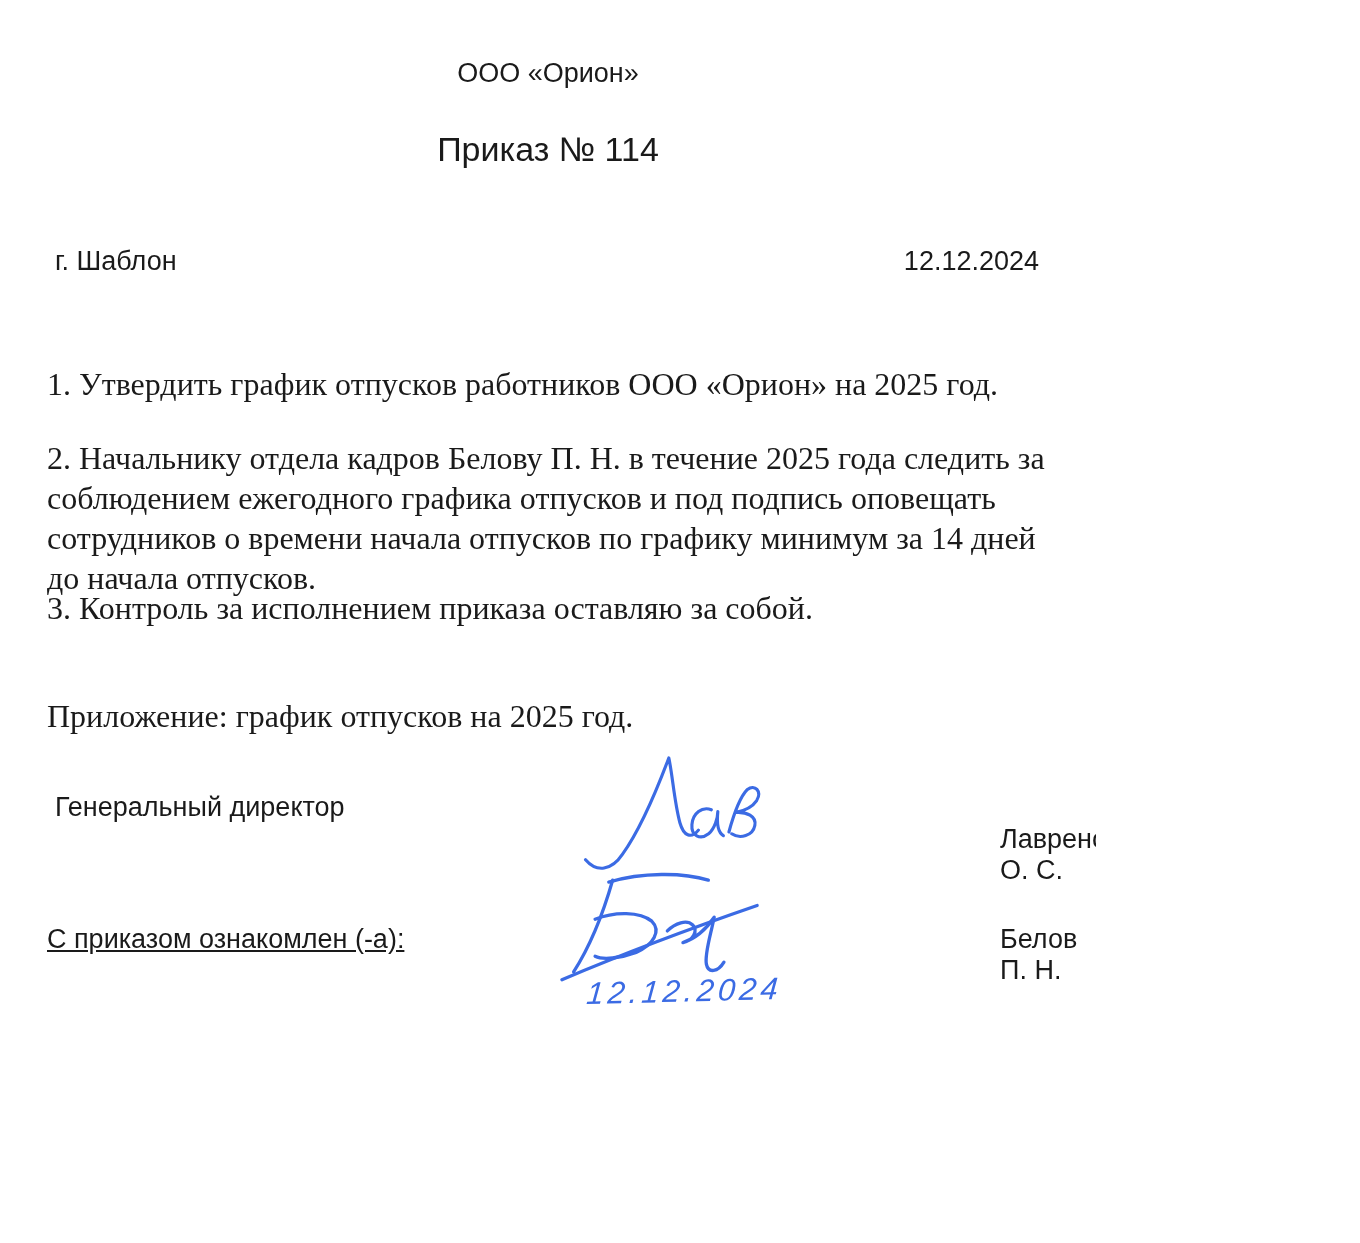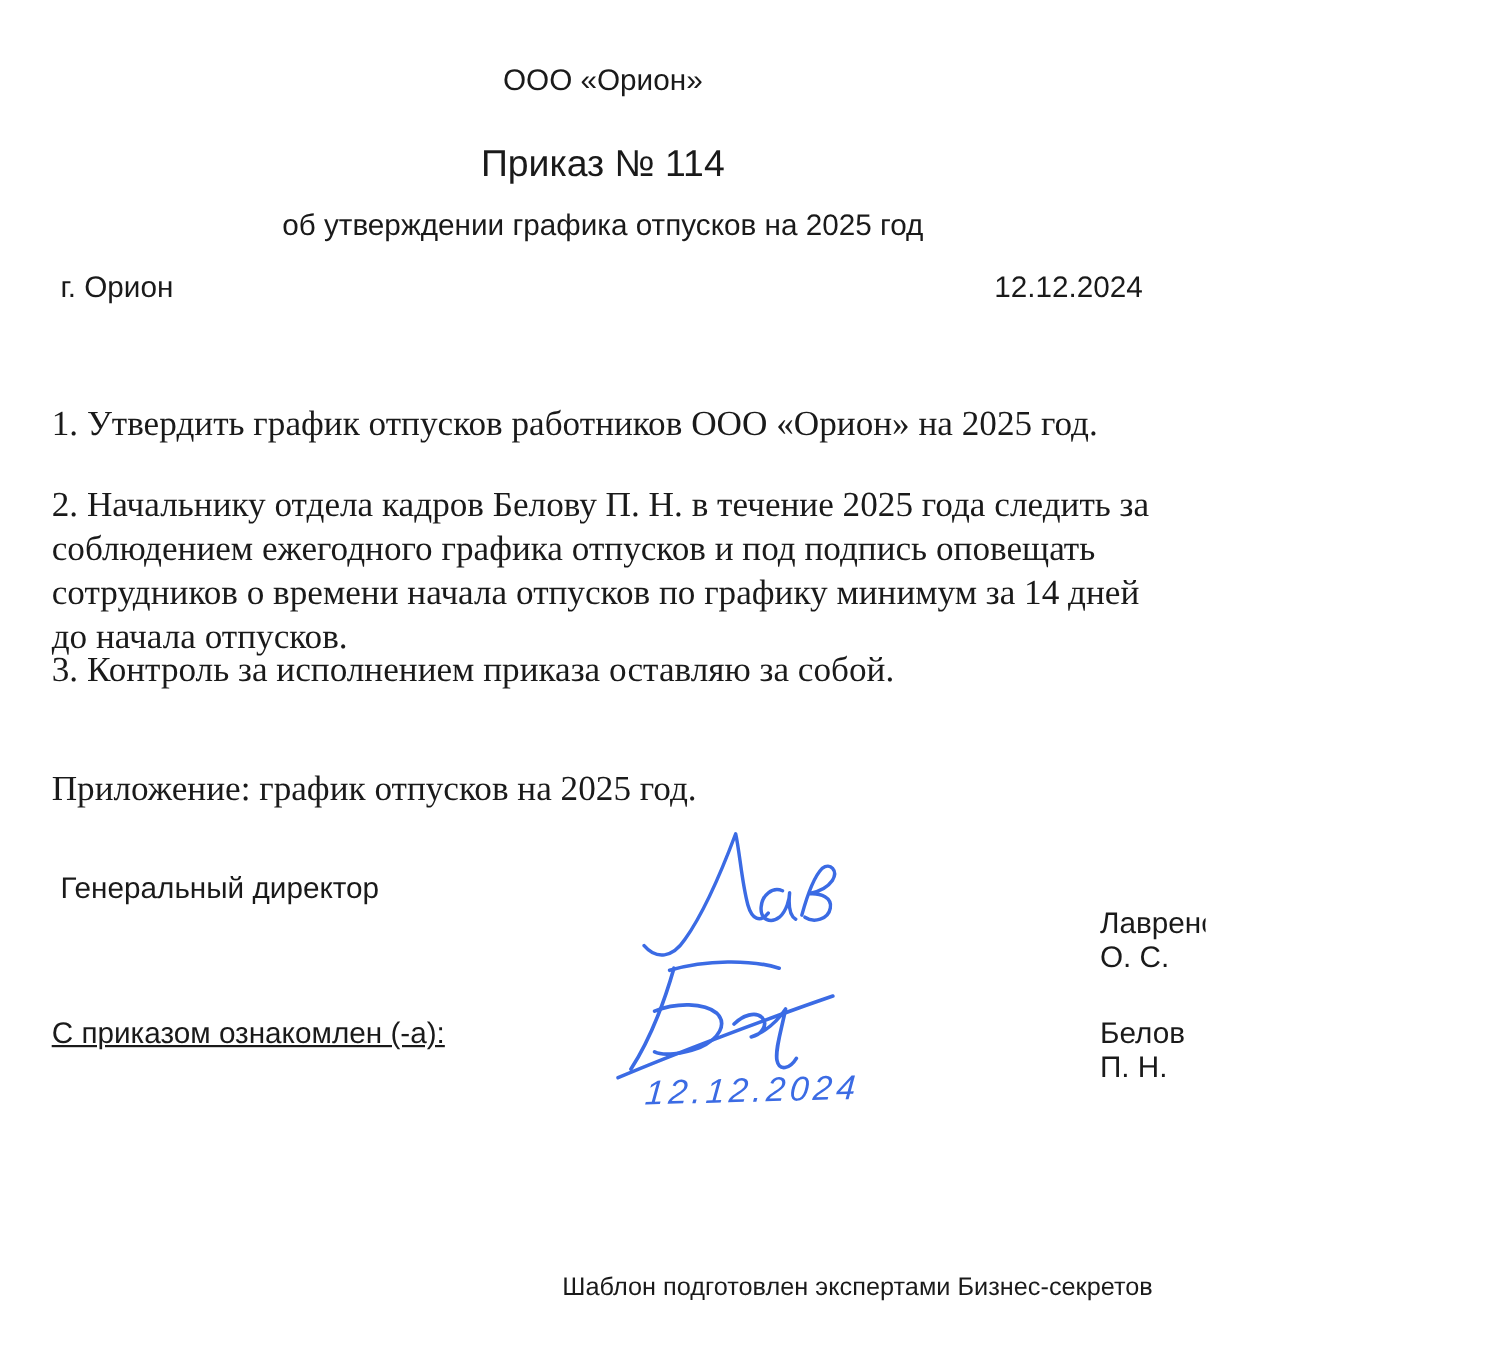--- a/index.html
+++ b/index.html
@@ -52,23 +52,22 @@
 </style>
 </head>
 <body>
 
 <div class="page" style="background: rgb(255, 255, 255); color: rgb(26, 26, 26);">
 
   <div class="abs center org-name">ООО «Орион»</div>
 
   <div class="abs center title">Приказ № 114</div>
 
-  <div class="abs center subtitle">об утверждении графика отпусков на 2025 год</div>
 
-  <div class="abs city">г. Орион</div>
+  <div class="abs city">г. Шаблон</div>
 
   <div class="abs date">12.12.2024</div>
 
   <p class="abs para p1">1. Утвердить график отпусков работников ООО «Орион» на 2025 год.</p>
 
   <p class="abs para p2">2. Начальнику отдела кадров Белову П. Н. в течение 2025 года следить за соблюдением ежегодного графика отпусков и под подпись оповещать сотрудников о времени начала отпусков по графику минимум за 14 дней до начала отпусков.</p>
 
   <p class="abs para p3">3. Контроль за исполнением приказа оставляю за собой.</p>
 
   <p class="abs para attachment">Приложение: график отпусков на 2025 год.</p>
@@ -88,15 +87,14 @@
   <svg class="abs ink sig-svg-2" viewBox="0 0 210 120" aria-hidden="true" style="color: rgb(59, 107, 228);">
     <path d="M52 14 C86 4 128 4 154 12"></path>
     <path d="M56 12 C48 40 34 78 16 106"></path>
     <path d="M38 52 C58 44 84 44 96 54 C106 64 98 78 80 86 C64 92 46 94 38 90"></path>
     <path d="M112 64 C120 56 132 52 138 58 C144 64 138 74 128 76 C140 72 152 62 160 50 C156 70 150 88 152 98 C154 108 164 106 170 96"></path>
     <path d="M4 114 C56 92 140 60 204 38"></path>
   </svg>
 
   <div class="abs ink hand-date" style="color: rgb(59, 107, 228);">12.12.2024</div>
 
-  <div class="abs footer">Шаблон подготовлен экспертами Бизнес-секретов</div>
 
 </div>
 
 </body></html>

